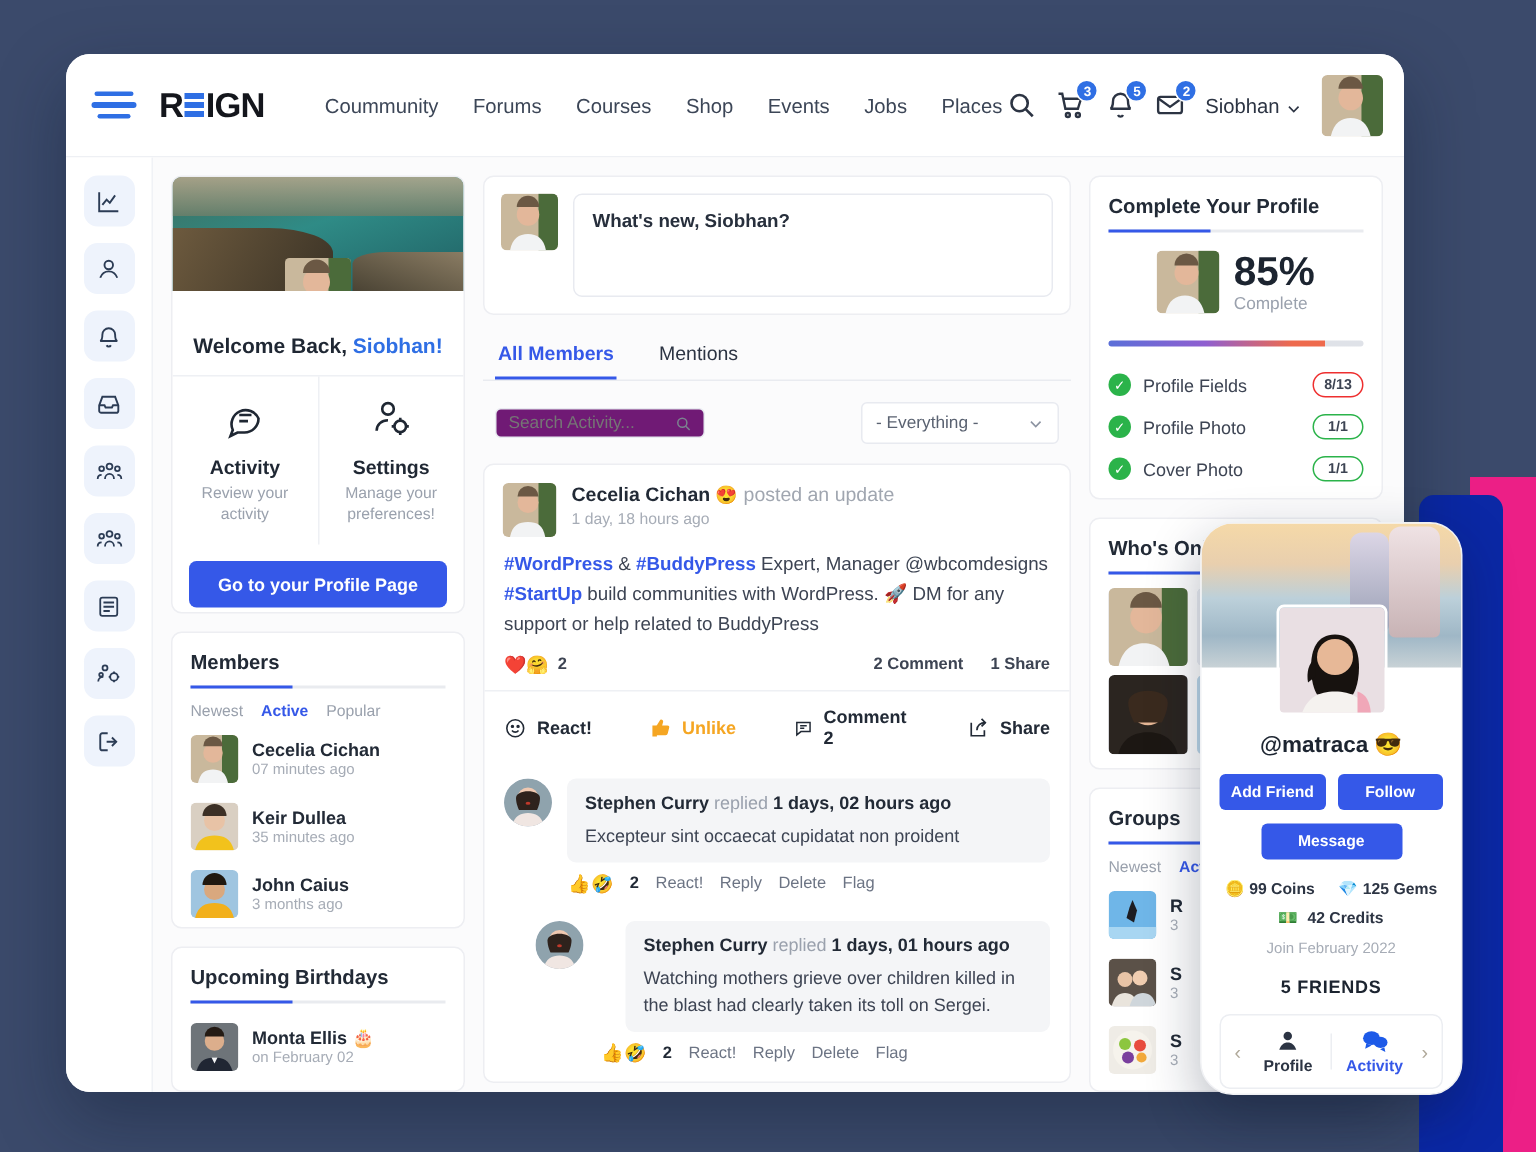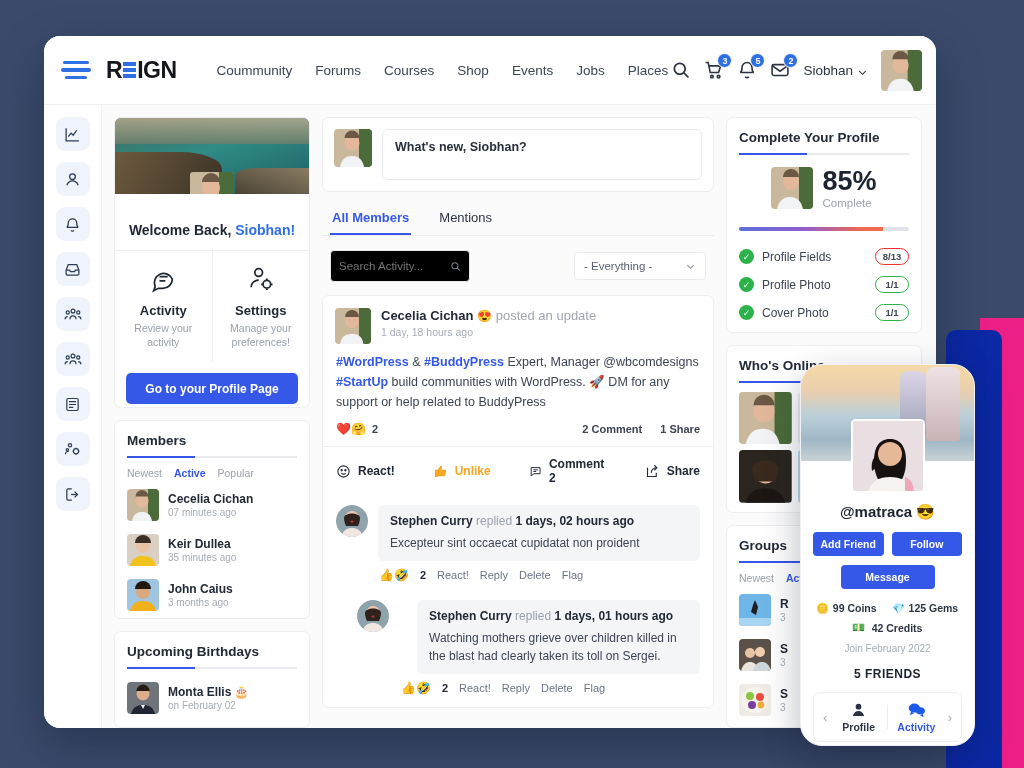--- a/index.html
+++ b/index.html
@@ -113,31 +113,31 @@
   .tabs-mini span { font-size: 10.5px; color: #9aa1ad; cursor: pointer; }
   .tabs-mini span.on { color: #3558e8; font-weight: 700; }
   .mrow { display: flex; gap: 9px; align-items: center; padding: 6px 12px 7px; }
   .mav { width: 32px; height: 32px; border-radius: 4px; overflow: hidden; flex: none; }
   .mname { font-size: 12px; font-weight: 700; color: #222a36; }
   .mtime { font-size: 10px; color: #a6acb6; margin-top: 1px; }
 
   
   .composer { display: flex; gap: 10px; padding: 11px; }
   .composer .cav { width: 38px; height: 38px; border-radius: 4px; overflow: hidden; flex: none; }
-  .composer .box { flex: 1; height: 51px; border: 1px solid #e8eaf0; border-radius: 6px;
+  .composer .box { flex: 1; height: 69px; border: 1px solid #e8eaf0; border-radius: 6px;
                    padding: 10px 12px; font-size: 12.5px; font-weight: 700; color: #272f3c; }
 
   .tabrow { display: flex; gap: 26px; border-bottom: 1px solid #e9ebf0; margin-top: 12px; padding: 0 8px; }
   .tab { font-size: 13px; color: #2c3443; padding: 6px 2px 8px; cursor: pointer; }
   .tab.on { color: #3558e8; font-weight: 700; border-bottom: 2.5px solid #3558e8; }
 
   .filterrow { display: flex; align-items: center; justify-content: space-between;
                padding: 14px 8px 13px; }
-  .search-act { width: 140px; height: 32px; border: 1px solid #e8eaf0; border-radius: 4px;
-                display: flex; align-items: center; padding: 0 8px; gap: 6px; background:#000000;}
+  .search-act { width: 140px; height: 20px; border: 1px solid #e8eaf0; border-radius: 4px;
+                display: flex; align-items: center; padding: 0 8px; gap: 6px; background:#701a75;}
   .search-act input { border: none; outline: none; font-size: 11.5px; color: #a6acb6;
                       width: 100%; font-family: inherit; background:transparent;}
   .sel { width: 132px; height: 28px; border: 1px solid #e8eaf0; border-radius: 4px;
          display: flex; align-items: center; justify-content: space-between;
          padding: 0 9px; font-size: 11.5px; color: #5a6271; background:#fff; cursor:pointer;}
 
   .post { border: 1px solid #edeef2; border-radius: 7px; background: #fff; }
   .phead { display: flex; gap: 10px; padding: 12px 12px 6px; }
   .phead .pav { width: 36px; height: 36px; border-radius: 4px; overflow: hidden; flex: none; }
   .pname { font-size: 13px; font-weight: 700; color: #222a36; }
@@ -180,21 +180,21 @@
   .chk-lbl { font-size: 12px; color: #3d4453; }
   .pill { margin-left: auto; min-width: 34px; height: 17px; border-radius: 9px;
           border: 1.6px solid #2bb34a; color: #3d4453; font-size: 9.5px; font-weight: 700;
           display: flex; align-items: center; justify-content: center; padding: 0 5px; }
   .pill.red { border-color: #ee2f2f; }
   .online-grid { display: grid; grid-template-columns: repeat(3, 1fr); gap: 6px; padding: 9px 12px 12px; }
   .online-grid .og { width: 100%; aspect-ratio: 1/1; border-radius: 4px; overflow: hidden; background:#dfe3ea;}
 
   
   .phone {
-    position: absolute; left: 800px; top: 364px; width: 175px; height: 382px;
+    position: absolute; left: 800px; top: 348px; width: 175px; height: 382px;
     background: #fff; border-radius: 22px; box-shadow: 0 14px 36px rgba(12,22,48,.30);
     overflow: hidden; border: 1px solid #f0f1f4;
   }
   .ph-cover { height: 96px; position: relative; overflow: hidden;
               background: linear-gradient(180deg,#f5d9a8 0%,#e9cfae 28%,#bcd0da 52%,#9fb7c6 78%,#c8d2d6 100%); }
   .ph-person { position:absolute; right: 14px; top: 2px; width: 34px; height: 74px;
                background: linear-gradient(180deg,#efe2e4,#c8b3b5); border-radius: 8px 8px 4px 4px; }
   .ph-person2 { position:absolute; right: 48px; top: 6px; width: 26px; height: 66px;
                background: linear-gradient(180deg,#dcd6e6,#9aa0b5); border-radius: 8px 8px 4px 4px; }
   .ph-av { position: absolute; left: 50%; transform: translateX(-50%); top: 54px;

